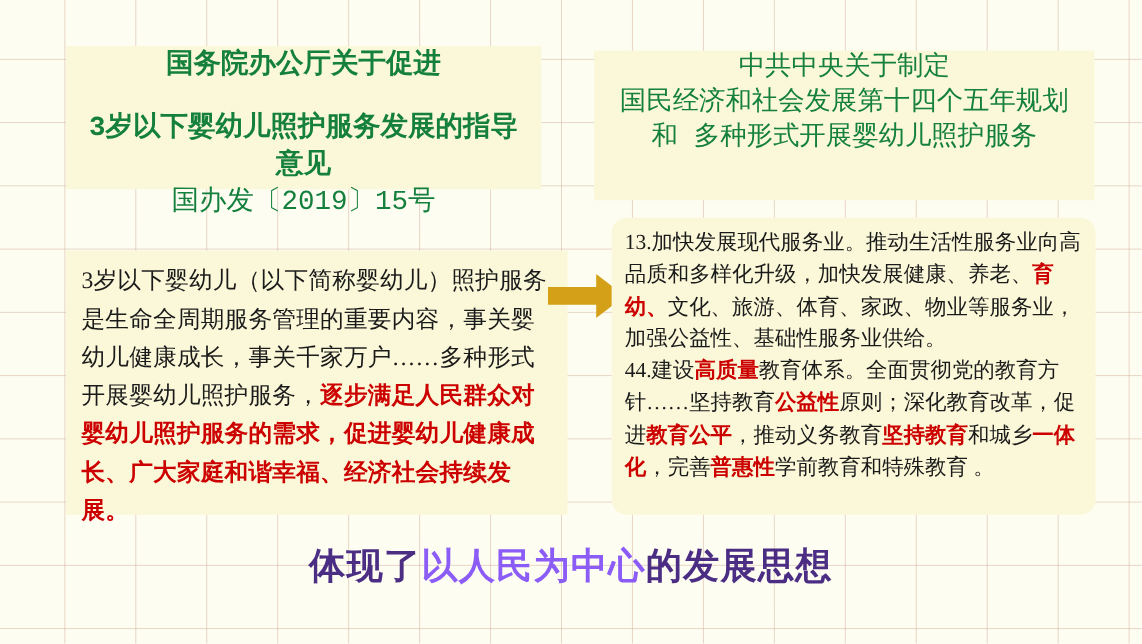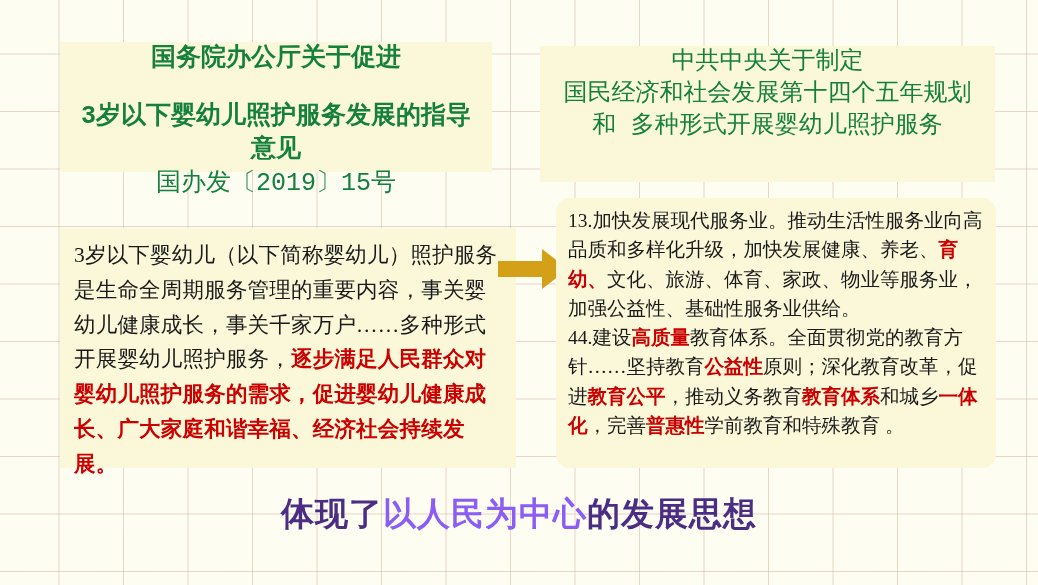--- a/index.html
+++ b/index.html
@@ -138,21 +138,21 @@
 
   <svg id="arrow" viewBox="0 0 72 46">
     <path d="M0 15 L44 15 L44 3 L70 23 L44 43 L44 31 L0 31 Z" fill="#d4a017"></path>
   </svg>
 
   <div class="panel" id="right-body">
     <div>
       <span>13.加快发展现代服务业。推动生活性服务业向高品质和多样化升级，加快发展健康、养老、</span><span class="redb">育幼、</span><span>文化、旅游、体育、家政、物业等服务业，加强公益性、基础性服务业供给。</span>
     </div>
     <div>
-      <span>44.建设</span><span class="redb">高质量</span><span>教育体系。全面贯彻党的教育方针……坚持教育</span><span class="redb">公益性</span><span>原则；深化教育改革，促进</span><span class="redb">教育公平</span><span>，推动义务教育</span><span class="redb">教育体系</span><span>和城乡</span><span class="redb">一体化</span><span>，完善</span><span class="redb">普惠性</span><span>学前教育和特殊教育 。</span>
+      <span>44.建设</span><span class="redb">高质量</span><span>教育体系。全面贯彻党的教育方针……坚持教育</span><span class="redb">公益性</span><span>原则；深化教育改革，促进</span><span class="redb">教育公平</span><span>，推动义务教育</span><span class="redb">坚持教育</span><span>和城乡</span><span class="redb">一体化</span><span>，完善</span><span class="redb">普惠性</span><span>学前教育和特殊教育 。</span>
     </div>
   </div>
 
   <div id="footer">
     <span>体现了</span><span class="hl">以人民为中心</span><span>的发展思想</span>
   </div>
 
 </div>
 
 </body></html>

